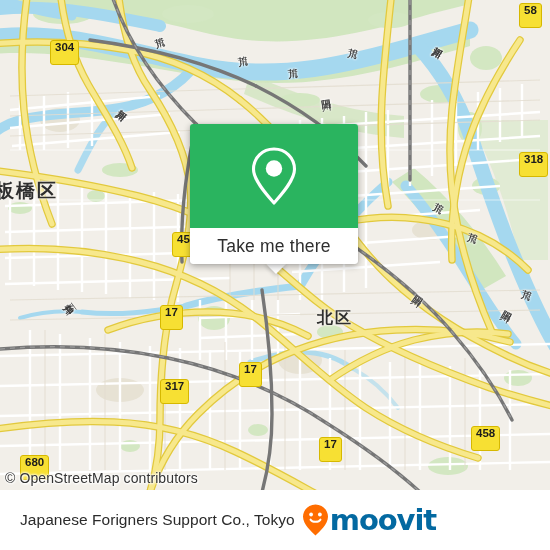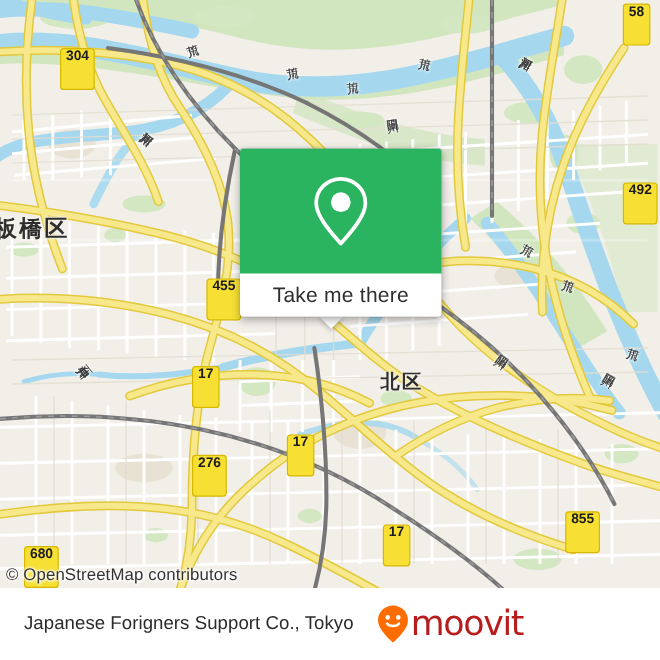--- a/index.html
+++ b/index.html
@@ -13,46 +13,46 @@
   #mapsvg{position:absolute;left:0;top:0;}
 
   
   #attrib{position:absolute;left:5px;top:470px;font-size:14px;color:#333;
           letter-spacing:.1px;white-space:nowrap;z-index:40;
           text-shadow:0 0 3px #fff,0 0 3px #fff,0 0 2px #fff,1px 1px 2px #fff;}
 
   
   #card{position:absolute;left:190px;top:124px;width:168px;height:140px;z-index:60;
         border-radius:3px;background:#fff;
-        box-shadow:0 2px 7px rgba(0,0,0,.33),0 0 1px rgba(0,0,0,.25);margin-left:10px;}
+        box-shadow:0 2px 7px rgba(0,0,0,.33),0 0 1px rgba(0,0,0,.25);}
   #card-top{position:absolute;left:0;top:0;width:168px;height:104px;
             background:#2ab45f;border-radius:3px 3px 0 0;
             display:flex;align-items:center;justify-content:center;}
   #card-bottom{position:absolute;left:0;top:104px;width:168px;height:36px;
             border-radius:0 0 3px 3px;display:flex;align-items:center;justify-content:center;}
   #card-label{font-size:17.5px;color:#2f2f2f;letter-spacing:.2px;}
   #card-tail{position:absolute;left:265px;top:263px;width:0;height:0;z-index:59;
         border-left:11px solid transparent;border-right:11px solid transparent;
         border-top:11px solid #fff;
         filter:drop-shadow(0 2px 2px rgba(0,0,0,.22));}
 
   
   #bottombar{position:absolute;left:0;top:490px;width:448px;height:60px;background:#fff;
         z-index:70;display:flex;align-items:center;}
   #place-name{position:absolute;left:20px;top:50%;transform:translateY(-50%);
         font-size:15.5px;color:#2b2b2b;white-space:nowrap;letter-spacing:.05px;}
   #brand{position:absolute;right:12px;top:50%;transform:translateY(-50%);
         display:flex;align-items:center;gap:1px;}
-  #brand-word{font-size:29px;font-weight:normal;color:#b91c1c;letter-spacing:-1.1px;
+  #brand-word{font-size:29px;font-weight:bold;color:#0369a1;letter-spacing:-1.1px;
         line-height:1;font-family:"DejaVu Sans",sans-serif;}
 
   
   .shield{position:absolute;background:#f7e033;border:1.6px solid #d6b800;
      border-radius:3px;color:#1c1c1c;font-size:11.5px;font-weight:bold;
-     padding:1px 4px 20px;line-height:1;z-index:25;
+     padding:1px 4px 10px;line-height:1;z-index:25;
      font-family:"Liberation Sans",sans-serif;}
   
   .place{position:absolute;z-index:26;color:#2e2e2e;font-weight:bold;
      font-family:"DejaVu Sans",sans-serif;letter-spacing:2px;
      text-shadow:0 0 3px #f2efe9,0 0 3px #f2efe9,0 0 2px #f2efe9;}
   
   .river{position:absolute;z-index:24;color:#3a3a3a;font-size:10px;
      font-family:"DejaVu Sans",sans-serif;writing-mode:vertical-rl;
      text-shadow:0 0 3px #fff,0 0 2px #fff;letter-spacing:.5px;}
 </style>
@@ -277,27 +277,27 @@
         <g fill="none" stroke="#9b9b9b" stroke-width="1.3" stroke-dasharray="5 5">
           <path d="M110,-10 C126,40 158,86 196,124 C238,166 284,200 330,230 C376,260 418,292 452,332 C478,362 498,392 512,420"></path>
           <path d="M-10,350 C50,344 110,346 168,358 C226,370 280,392 328,424 C366,448 398,472 420,492"></path>
           <path d="M410,-10 L410,180"></path>
         </g>
       </g>
     </svg>
 
     <div class="shield" style="left:50px;top:40px">304</div>
     <div class="shield" style="left:519px;top:3px">58</div>
-    <div class="shield" style="left:519px;top:152px">492</div>
+    <div class="shield" style="left:519px;top:152px">318</div>
     <div class="shield" style="left:172px;top:232px">455</div>
     <div class="shield" style="left:160px;top:305px">17</div>
     <div class="shield" style="left:239px;top:362px">17</div>
-    <div class="shield" style="left:160px;top:379px">276</div>
+    <div class="shield" style="left:160px;top:379px">317</div>
     <div class="shield" style="left:319px;top:437px">17</div>
-    <div class="shield" style="left:471px;top:426px">855</div>
+    <div class="shield" style="left:471px;top:426px">458</div>
     <div class="shield" style="left:20px;top:455px">680</div>
 
     <div class="place" style="left:-5px;top:178px;font-size:19px">板橋区</div>
     <div class="place" style="left:317px;top:308px;font-size:16px">北区</div>
 
     <div class="river" style="left:148px;top:30px;transform:rotate(-18deg)">荒川</div>
     <div class="river" style="left:233px;top:48px;transform:rotate(-10deg)">荒川</div>
     <div class="river" style="left:284px;top:60px;transform:rotate(-6deg)">荒川</div>
     <div class="river" style="left:348px;top:40px;transform:rotate(12deg)">荒川</div>
     <div class="river" style="left:317px;top:92px;transform:rotate(-8deg)">隅田川</div>

